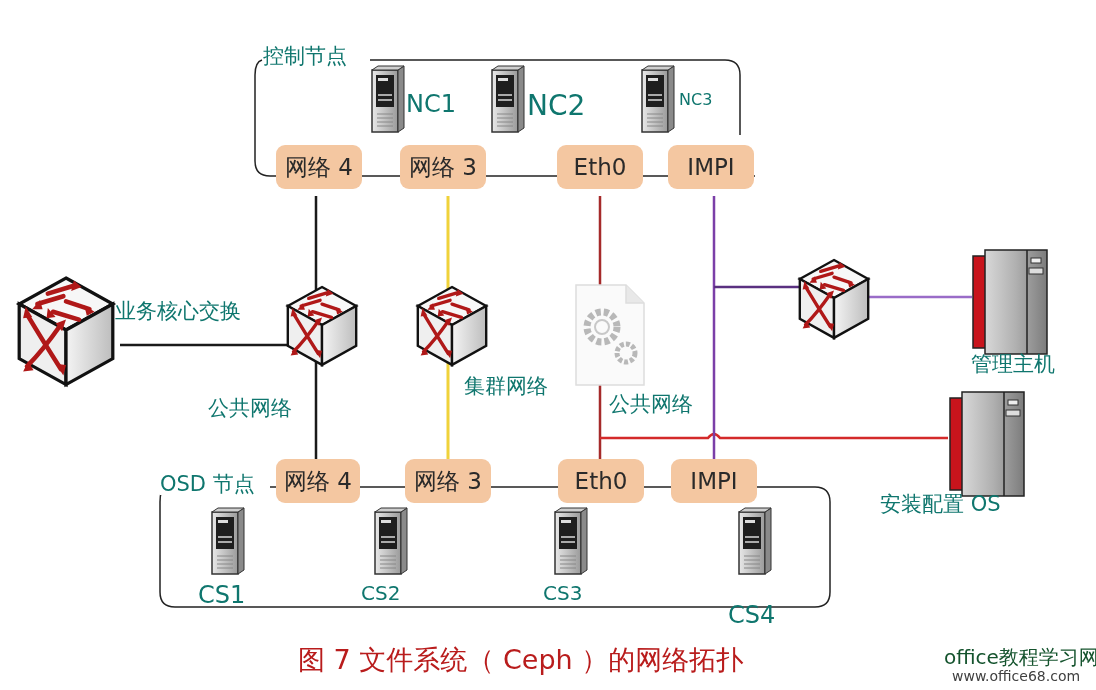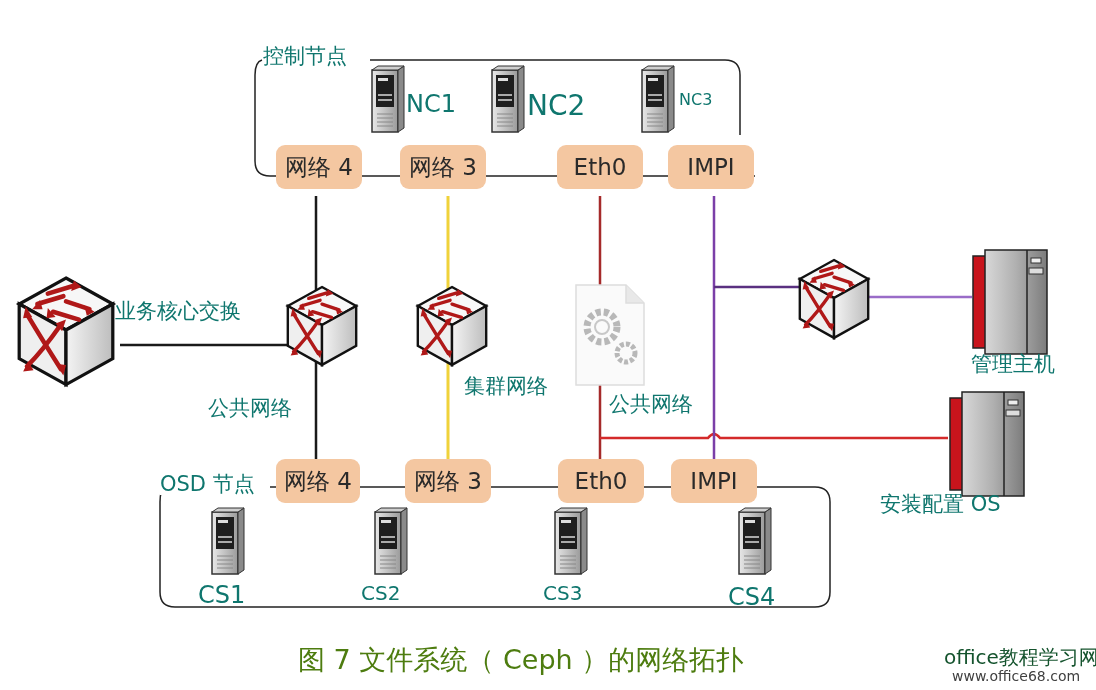--- a/index.html
+++ b/index.html
@@ -2,21 +2,21 @@
 <html><head>
 <meta charset="utf-8">
 <style>
   html, body { margin: 0; padding: 0; background: #ffffff; }
   body { width: 1096px; height: 690px; position: relative; overflow: hidden;
          font-family: "DejaVu Sans", "Liberation Sans", sans-serif; color: #2a2a2a; }
   svg#diagram { position: absolute; left: 0; top: 0; }
   .lbl { position: absolute; font-size: 21px; color: #0f766e; white-space: nowrap; line-height: 1; }
   .nic { position: absolute; background: #f4c7a1; font-size: 23px; color: #2a2a2a;
          display: flex; align-items: center; justify-content: center; height: 44px; border-radius: 9px; }
-  .caption { position: absolute; left: 298px; top: 642px; font-size: 27px; color: #4d7c0f; white-space: nowrap; }
+  .caption { position: absolute; left: 298px; top: 642px; font-size: 27px; color: #b91c1c; white-space: nowrap; }
   .wm1 { position: absolute; left: 935px; top: 644px; font-size: 20px; color: #14532d; white-space: nowrap; margin-left: 9px; }
   .wm2 { position: absolute; left: 952px; top: 668px; font-size: 14px; color: #404040; white-space: nowrap; }
 </style>
 </head>
 <body>
 
 <svg id="diagram" width="1096" height="690" viewBox="0 0 1096 690">
   <defs>
     <linearGradient id="srvg" x1="0" x2="1">
       <stop offset="0" stop-color="#e8e8e8"></stop>
@@ -147,21 +147,21 @@
 <div class="nic" style="left:668px;top:145px;width:86px;">IMPI</div>
 
 <div class="nic" style="left:276px;top:459px;width:84px;">网络 4</div>
 <div class="nic" style="left:405px;top:459px;width:86px;">网络 3</div>
 <div class="nic" style="left:558px;top:459px;width:86px;">Eth0</div>
 <div class="nic" style="left:671px;top:459px;width:86px;">IMPI</div>
 
 <div class="lbl" style="left:198px;top:583px;font-size:24px;">CS1</div>
 <div class="lbl" style="left:361px;top:583px;font-size:20px;">CS2</div>
 <div class="lbl" style="left:543px;top:583px;font-size:20px;">CS3</div>
-<div class="lbl" style="left:728px;top:585px;font-size:24px;">CS4</div>
+<div class="lbl" style="left:728px;top:603px;font-size:24px;">CS4</div>
 
 <div class="lbl" style="left:115px;top:273px;margin-top:28px;">业务核心交换</div>
 <div class="lbl" style="left:208px;top:398px;text-align:right;">公共网络</div>
 <div class="lbl" style="left:455px;top:376px;margin-left:9px;">集群网络</div>
 <div class="lbl" style="left:609px;top:394px;">公共网络</div>
 
 <div class="lbl" style="left:945px;top:354px;margin-left:26px;">管理主机</div>
 <div class="lbl" style="left:880px;top:494px;">安装配置 OS</div>
 
 <div class="caption">图 7  文件系统（ Ceph ）的网络拓扑</div>

